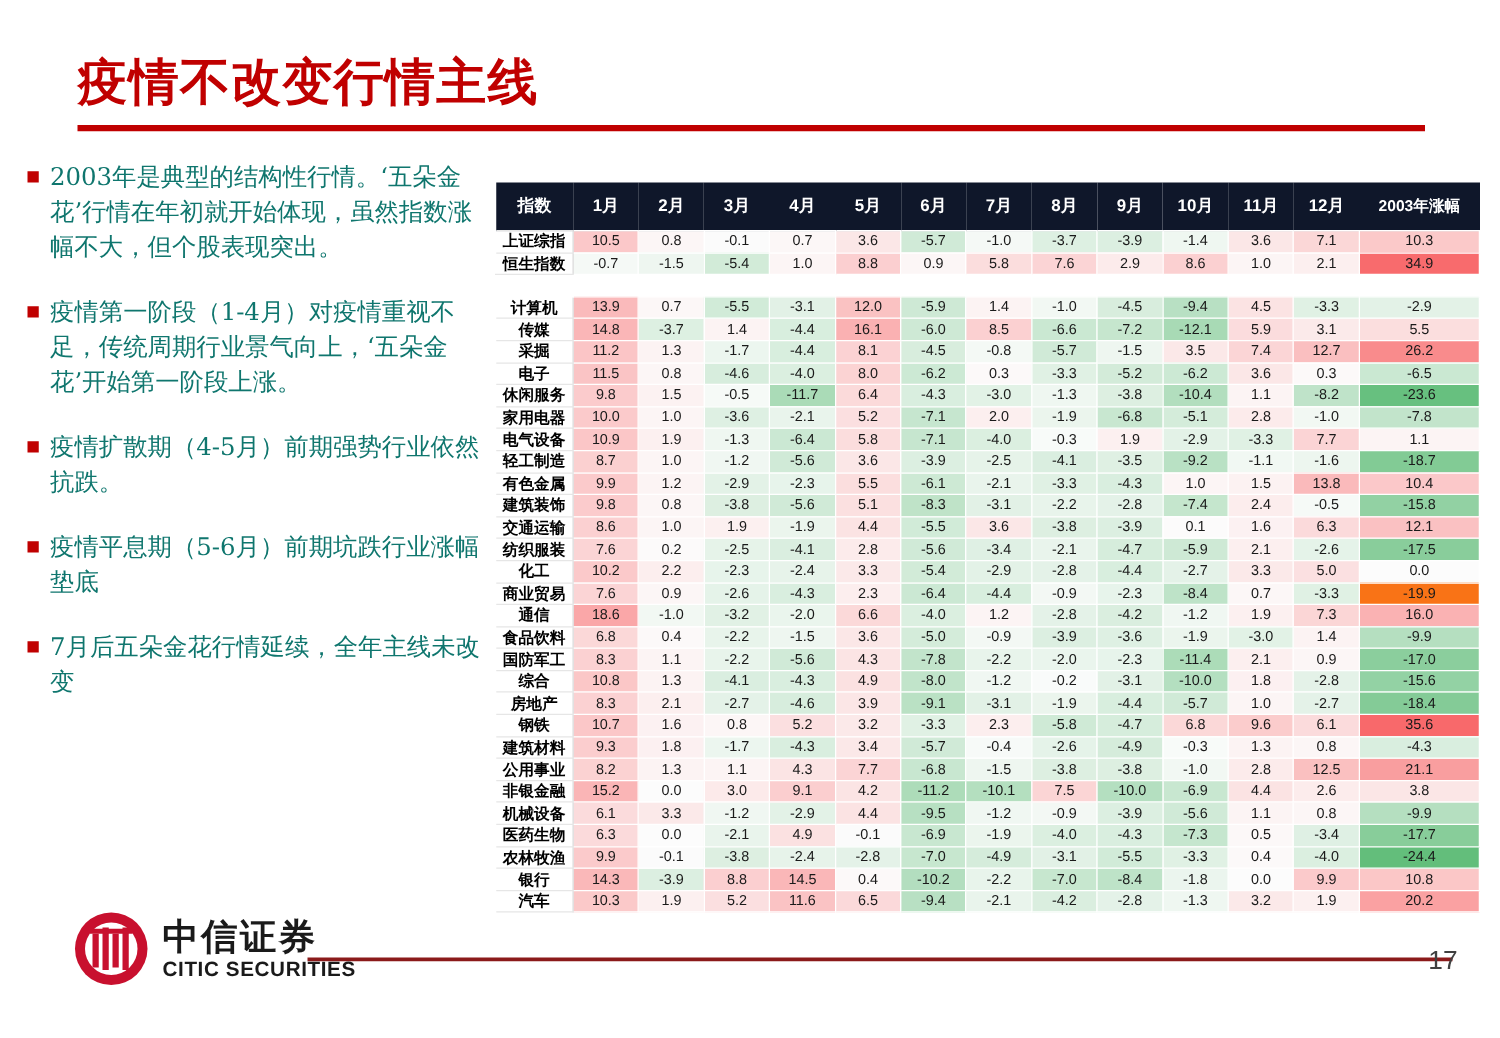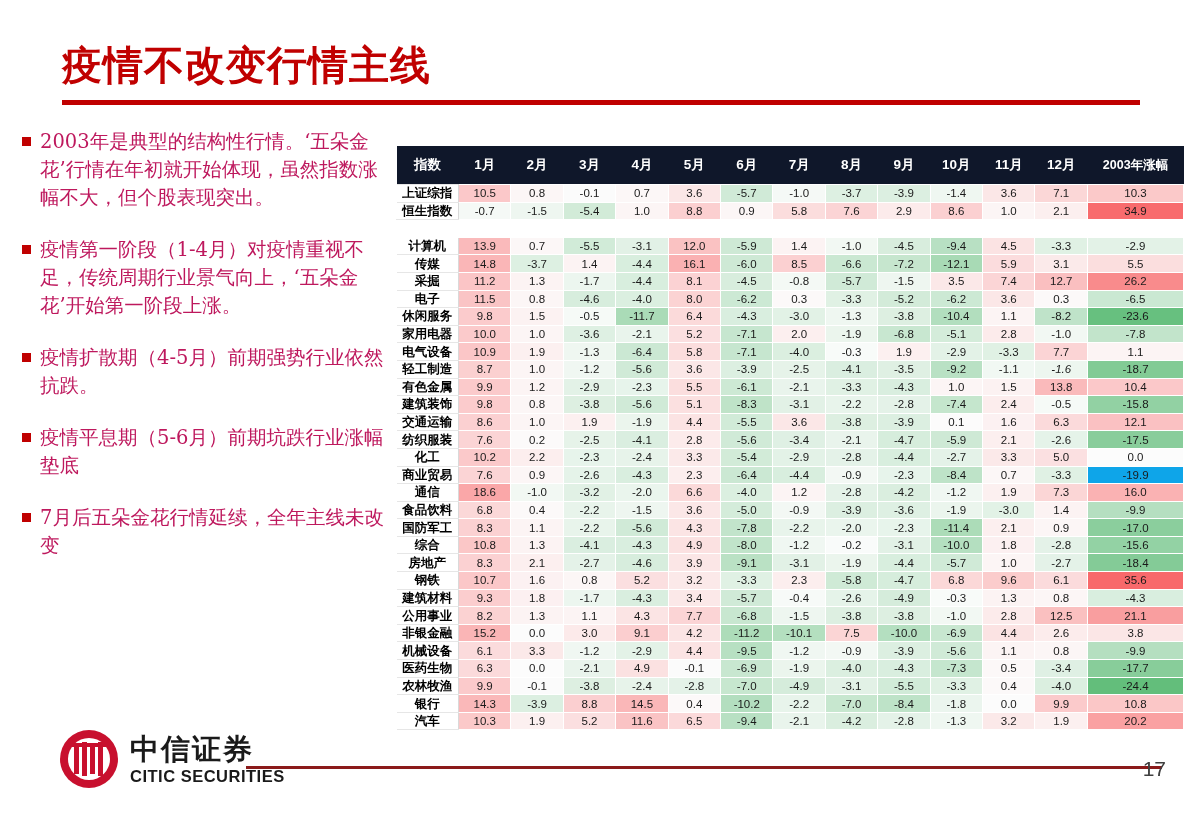--- a/index.html
+++ b/index.html
@@ -53,21 +53,21 @@
     height: 9px;
     background: #C00000;
     flex: 0 0 auto;
     margin-top: 9px;
     margin-right: 9px;
   }
   .bullet-text {
     font-family: "DejaVu Serif", "Liberation Serif", serif;
     font-size: 19.5px;
     line-height: 28px;
-    color: #be185d;
+    color: #0f766e;
     letter-spacing: 0px;
   }
 
   
   #table-wrap {
     position: absolute;
     left: 396px;
     top: 146px;
     width: 788px;
   }
@@ -384,21 +384,21 @@
           <td style="background: rgb(252, 245, 245);">1.0</td>
           <td style="background: rgb(240, 247, 242);">-1.2</td>
           <td style="background: rgb(208, 234, 215);">-5.6</td>
           <td style="background: rgb(251, 231, 231);">3.6</td>
           <td style="background: rgb(220, 239, 225);">-3.9</td>
           <td style="background: rgb(230, 243, 233);">-2.5</td>
           <td style="background: rgb(218, 238, 224);">-4.1</td>
           <td style="background: rgb(223, 240, 227);">-3.5</td>
           <td style="background: rgb(185, 225, 196);">-9.2</td>
           <td style="background: rgb(241, 248, 243);">-1.1</td>
-          <td style="background: rgb(237, 246, 239); font-style: italic;">-1.6</td>
+          <td style="background: rgb(237, 246, 239);">-1.6</td>
           <td style="background: rgb(130, 203, 149);">-18.7</td>
         </tr>
         <tr>
           <td class="rowlab">有色金属</td>
           <td style="background: rgb(251, 202, 203);">9.9</td>
           <td style="background: rgb(252, 244, 244);">1.2</td>
           <td style="background: rgb(227, 242, 231);">-2.9</td>
           <td style="background: rgb(231, 244, 235);">-2.3</td>
           <td style="background: rgb(251, 222, 222);">5.5</td>
           <td style="background: rgb(205, 233, 212);">-6.1</td>
@@ -481,21 +481,21 @@
           <td style="background: rgb(229, 243, 233);">-2.6</td>
           <td style="background: rgb(217, 238, 223);">-4.3</td>
           <td style="background: rgb(252, 238, 238);">2.3</td>
           <td style="background: rgb(203, 232, 211);">-6.4</td>
           <td style="background: rgb(216, 238, 222);">-4.4</td>
           <td style="background: rgb(243, 248, 244);">-0.9</td>
           <td style="background: rgb(231, 244, 235);">-2.3</td>
           <td style="background: rgb(190, 227, 200);">-8.4</td>
           <td style="background: rgb(252, 247, 247);">0.7</td>
           <td style="background: rgb(224, 241, 228);">-3.3</td>
-          <td style="background: #0ea5e9; margin-top: 44px;">-19.9</td>
+          <td style="background: #f97316; margin-top: 44px;">-19.9</td>
         </tr>
         <tr>
           <td class="rowlab">通信</td>
           <td style="background: rgb(250, 167, 168);">18.6</td>
           <td style="background: rgb(242, 248, 243);">-1.0</td>
           <td style="background: rgb(225, 241, 229);">-3.2</td>
           <td style="background: rgb(234, 245, 237);">-2.0</td>
           <td style="background: rgb(251, 217, 217);">6.6</td>
           <td style="background: rgb(219, 239, 224);">-4.0</td>
           <td style="background: rgb(252, 244, 244);">1.2</td>

